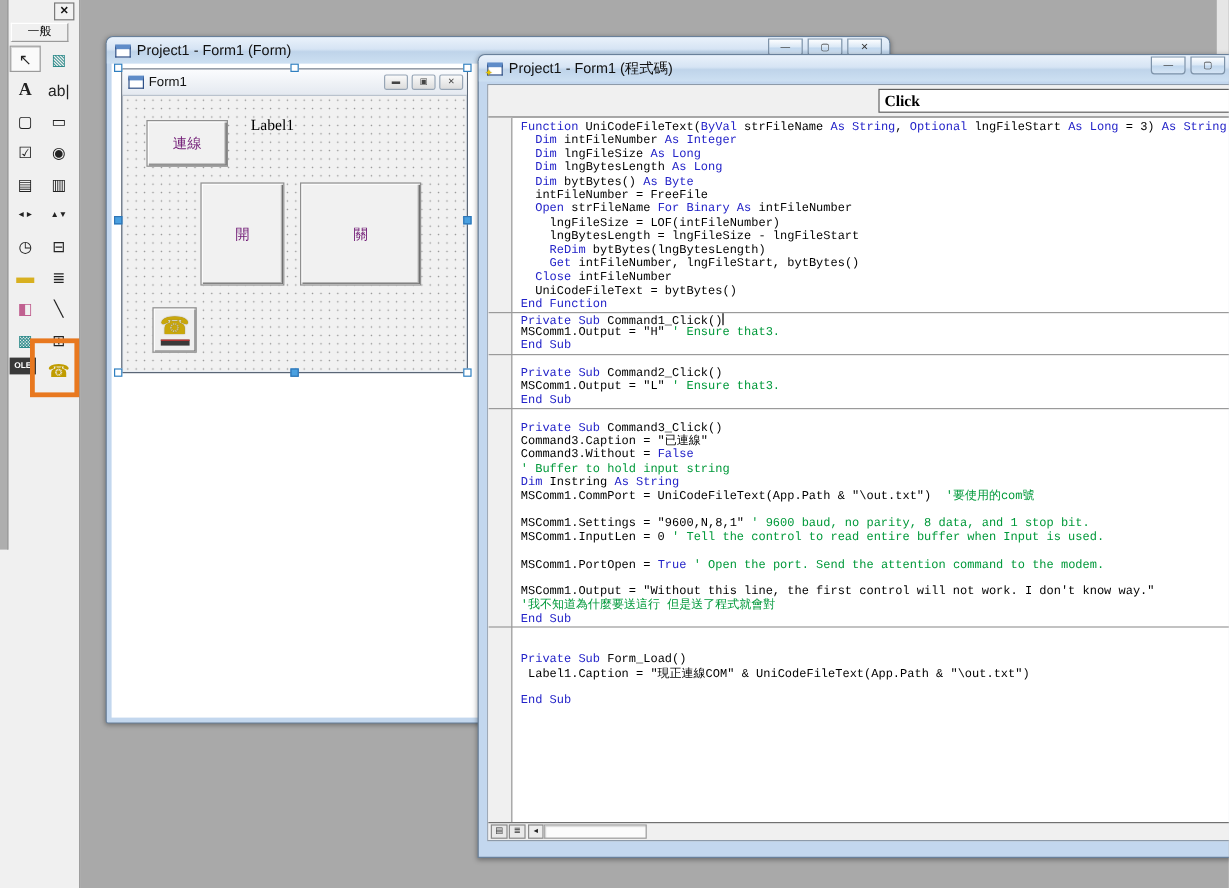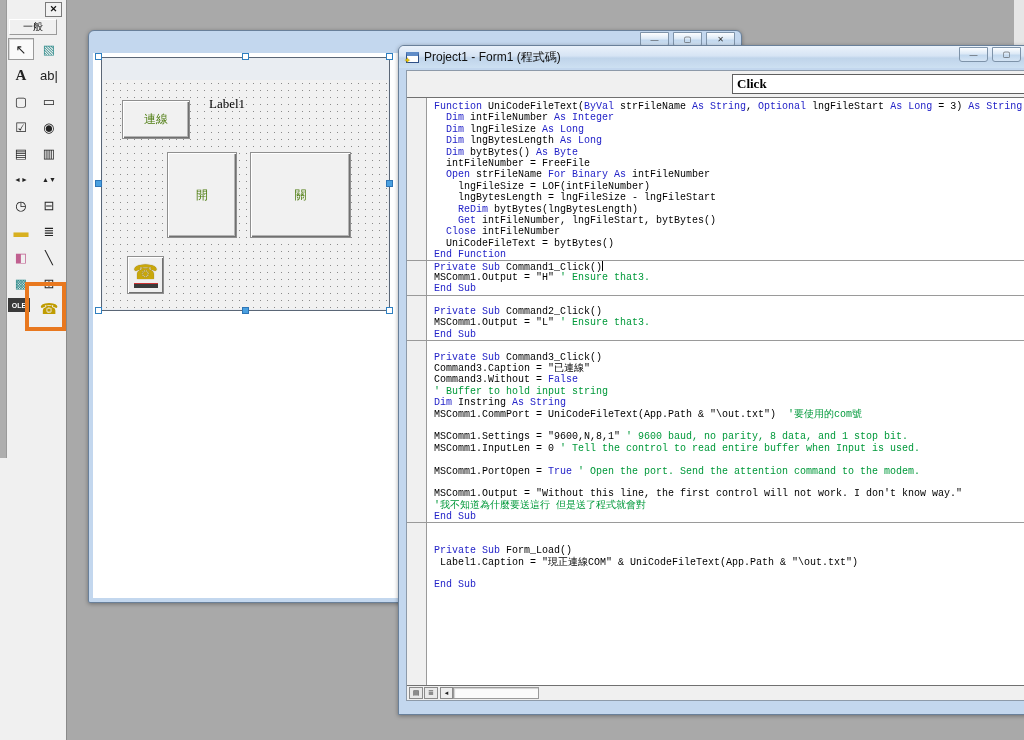--- a/index.html
+++ b/index.html
@@ -63,21 +63,21 @@
              border-bottom:1px solid #b9c2cd;}
   .vbform-tb .title{font-size:11px;color:#111;margin-left:4px;flex:1;}
   .vbform-btn{width:20px;height:13px;margin-right:3px;border:1px solid #97a5b5;border-radius:2px;
               background:linear-gradient(#fafafa,#dcdcdc);font-size:7px;color:#444;
               text-align:center;line-height:11px;}
   .vbform-client{position:absolute;left:1px;right:1px;top:22px;bottom:1px;background:#f1f1f1;
                  background-image:radial-gradient(circle,#8a8a8a 0.7px,transparent 0.8px);
                  background-size:7px 7px;}
   .formbtn{position:absolute;background:#f1f1f1;border:1px solid #8f8f8f;
            box-shadow:inset 1px 1px 0 #fff,inset -1px -1px 0 #707070,inset -2px -2px 0 #b4b4b4;
-           display:flex;align-items:center;justify-content:center;font-size:12px;color:#4d7c0f;}
+           display:flex;align-items:center;justify-content:center;font-size:12px;color:#701a75;}
   .formlabel{position:absolute;font-family:"Liberation Serif",serif;font-size:13px;color:#000;}
   .phone-tile{position:absolute;left:24px;top:176px;width:37px;height:38px;background:#efefef;
               border:1px solid #8f8f8f;box-shadow:inset 1px 1px 0 #fff,inset -1px -1px 0 #707070;
               display:flex;flex-direction:column;align-items:center;justify-content:center;}
   .phone-glyph{font-size:20px;line-height:20px;color:#c9a70a;text-shadow:0 0 1px #7a6000;}
   .phone-base{width:24px;height:5px;background:#3a3a3a;border-top:1px solid #cc3333;
               margin-top:1px;}
 
   
   .h,.hs{position:absolute;width:7px;height:7px;border:1px solid #2f7fc0;background:#fff;z-index:3;}
@@ -148,28 +148,39 @@
       <div class="tbi ">╲</div>
       <div class="tbi teal">▩</div>
       <div class="tbi ">⊞</div>
       <div class="tbi ole">OLE</div>
       <div class="tbi phone">☎</div>
     </div>
   <div class="tb-highlight"></div>
 </div>
 
 <div class="aero designer">
+  <div class="titlebar">
+    <span class="miniwin-icon"></span>
+    <span class="title">Project1 - Form1 (Form)</span>
+  </div>
   <div class="winbtns" style="right:6px;">
     <div class="winbtn">—</div>
     <div class="winbtn">▢</div>
     <div class="winbtn">✕</div>
   </div>
   <div class="client">
 
     <div class="vbform">
+      <div class="vbform-tb">
+        <span class="miniwin-icon"></span>
+        <span class="title">Form1</span>
+        <span class="vbform-btn">▬</span>
+        <span class="vbform-btn">▣</span>
+        <span class="vbform-btn">✕</span>
+      </div>
       <div class="vbform-client">
         <div class="formbtn" style="left:19px;top:20px;width:68px;height:39px;">連線</div>
         <div class="formlabel" style="left:106px;top:16px;">Label1</div>
         <div class="formbtn" style="left:64px;top:72px;width:70px;height:86px;">開</div>
         <div class="formbtn" style="left:147px;top:72px;width:101px;height:86px;">關</div>
         <div class="phone-tile">
           <span class="phone-glyph">☎</span>
           <span class="phone-base"></span>
         </div>
       </div>

